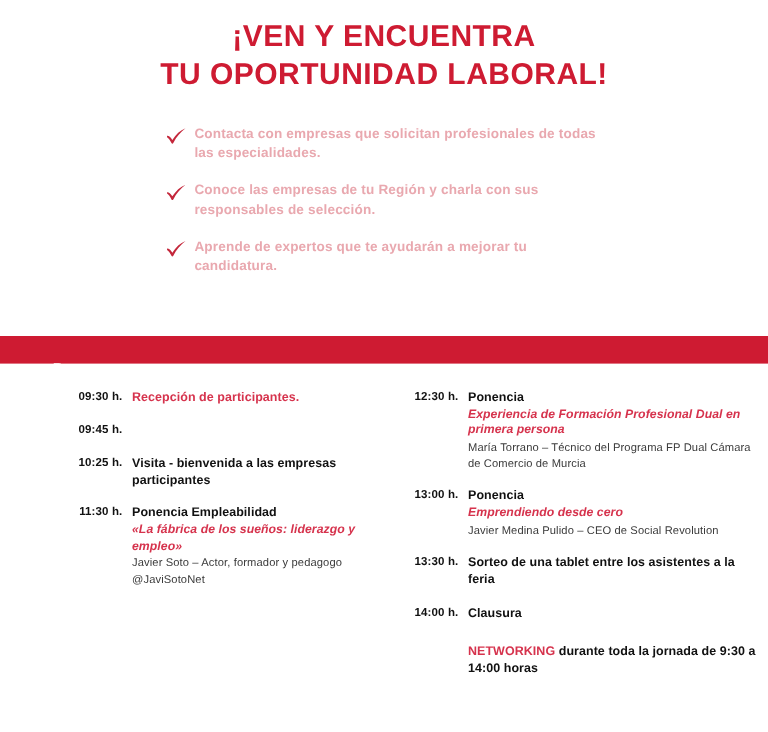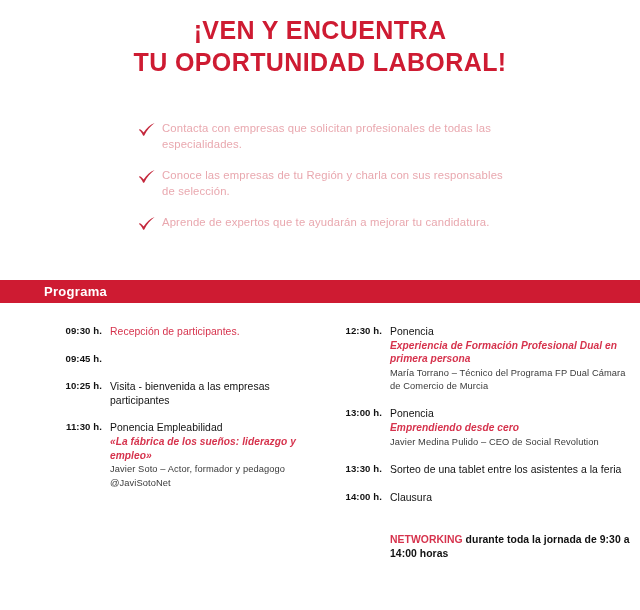--- a/index.html
+++ b/index.html
@@ -28,23 +28,24 @@
     line-height: 1.26;
     letter-spacing: 0.4px;
     margin: 0 auto;
     width: 420px;
   }
   .headline .l1 { display: block; }
   .headline .l2 { display: block; }
 
   
   .bullets {
-    margin: 42px auto 0 auto;
+    margin: 26px auto 0 auto;
     width: 370px;
     padding-left: 6px;
+    font-weight: bold;
   }
   .bullet {
     display: flex;
     align-items: flex-start;
     margin-bottom: 14px;
   }
   .check-icon {
     flex: 0 0 auto;
     width: 18px;
     height: 15px;
@@ -64,21 +65,21 @@
     position: absolute;
     left: 0;
     top: 280px;
     width: 640px;
     height: 23px;
     background: #CE1B32;
   }
   .banner-title {
     position: absolute;
     left: 44px;
-    top: 4px;
+    top: 20px;
     color: #ffffff;
     font-weight: bold;
     font-size: 13px;
     letter-spacing: 0.3px;
   }
 
   
   .program {
     position: absolute;
     top: 325px;
@@ -108,21 +109,21 @@
     line-height: 1.32;
     letter-spacing: 0.1px;
     white-space: nowrap;
   }
   .entry-body {
     flex: 1 1 auto;
     min-width: 0;
   }
   .entry-title {
     font-size: 10.4px;
-    font-weight: normal;
+    font-weight: bold;
     color: #111111;
     line-height: 1.34;
     letter-spacing: 0.05px;
   }
   .entry-title.accent { color: #D6334D; }
   .entry-subtitle {
     font-size: 10.2px;
     font-weight: bold;
     font-style: italic;
     color: #D6334D;
@@ -131,21 +132,21 @@
   }
   .entry-desc {
     font-size: 9.3px;
     color: #3a3a3a;
     line-height: 1.42;
     letter-spacing: 0.1px;
     margin-top: 1px;
   }
 
   .networking {
-    margin-top: 28px;
+    margin-top: 18px;
     margin-left: 64px;
     font-size: 10.4px;
     font-weight: bold;
     color: #111111;
     line-height: 1.42;
     letter-spacing: 0.05px;
   }
   .networking .kw { color: #D6334D; }
 </style>
 </head>

